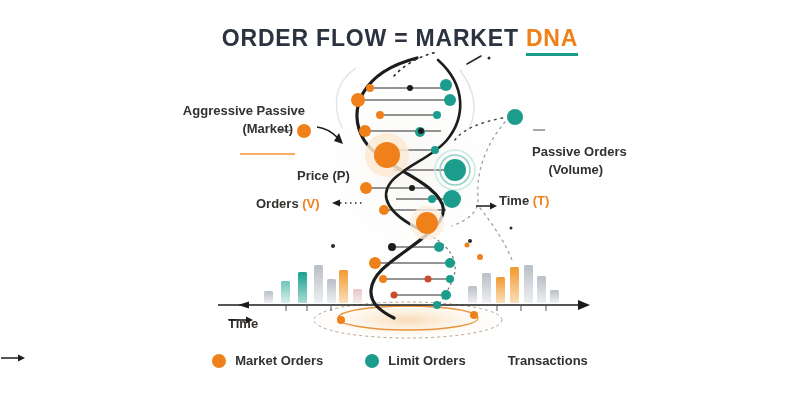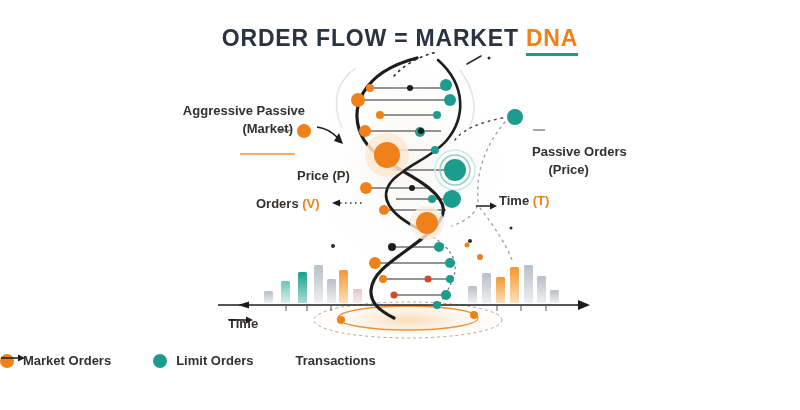--- a/index.html
+++ b/index.html
@@ -15,21 +15,21 @@
   .agg{right:495px;top:102px;text-align:right;}
   .agg .mline{display:inline-block;border-bottom:2px solid #F5AE66;padding:0 2px 16px 2px;margin-right:10px;}
   .agg .dash,.pas .dash{color:#8a8a8a;font-weight:400;}
   .pas{left:532px;top:103px;margin-top:40px;}
   .pas .l2{margin-left:2px;}
   .price{left:297px;top:167px;}
   .volume{left:256px;top:195px;}
   .timeT{left:499px;top:192px;}
   .timeAxis{left:228px;top:315px;display:flex;align-items:center;gap:8px;}
   
-  .legend{position:absolute;left:0;top:353px;width:100%;display:flex;
+  .legend{position:absolute;left:0;top:353px;width:100%;display:flex;justify-content:center;
           align-items:center;gap:42px;font-size:13px;font-weight:600;color:#33302E;}
   .legend .item{display:flex;align-items:center;gap:9px;}
   .ldot{width:14px;height:14px;border-radius:50%;display:inline-block;}
   .ldot.or{background:#F0801A;}
   .ldot.te{background:#1B9C8C;}
   svg{position:absolute;left:0;top:0;}
   .diagram-svg{width:800px;height:410px;}
 </style>
 </head>
 <body>
@@ -209,21 +209,21 @@
 
   <div class="title"><span>ORDER FLOW = MARKET</span>&nbsp;<span class="hl">DNA</span></div>
 
   <div class="lbl agg">
     <div>Aggressive Passive</div>
     <div><span class="mline">(Market)</span></div>
   </div>
 
   <div class="lbl pas">
     <div>Passive Orders</div>
-    <div class="l2"><span class="dash">&nbsp;&nbsp;&nbsp;&nbsp;</span><span>(Price)</span></div>
+    <div class="l2"><span class="dash">&nbsp;&nbsp;&nbsp;&nbsp;</span><span>(Volume)</span></div>
   </div>
 
   <div class="lbl price"><span>Price</span> <span>(P)</span></div>
 
   <div class="lbl volume"><span>Orders</span> <span class="accent">(V)</span></div>
 
   <div class="lbl timeT"><span>Time</span> <span class="accent">(T)</span></div>
 
   <div class="lbl timeAxis">
     <span>Time</span>

